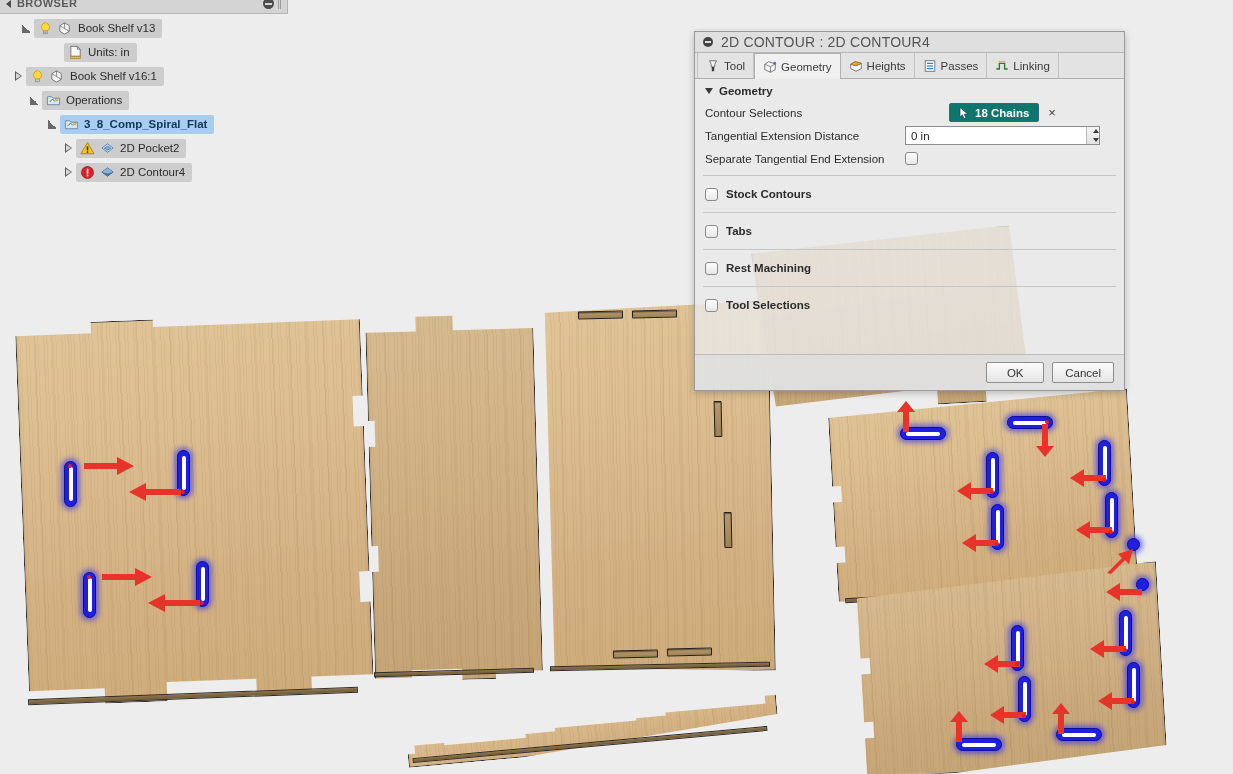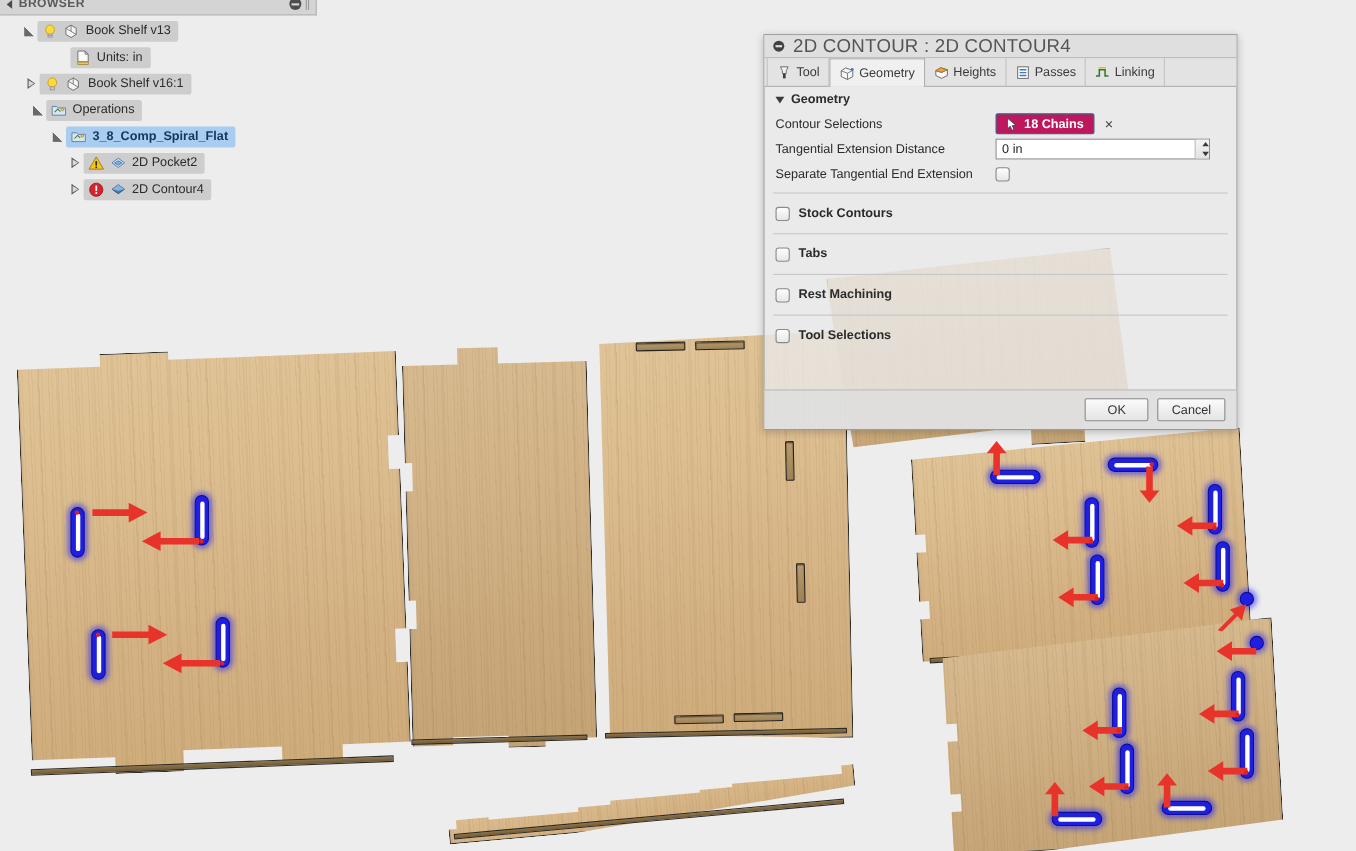--- a/index.html
+++ b/index.html
@@ -173,21 +173,21 @@
     font-size: 11.5px; color: #2f2f2f;
   }
   #dlg-title {
     height: 21px; display: flex; align-items: center; gap: 8px;
     padding: 0 8px;
     background: rgba(221,221,221,0.88);
     border-bottom: 1px solid #b6b6b6;
   }
   #dlg-title .minus-circle { width: 10px; height: 10px; background: #414141; }
   #dlg-title .minus-circle::after { background: #dddddd; top: 4px; }
-  .dlg-title-text { font-size: 17px; color: #555; letter-spacing: 0.2px; }
+  .dlg-title-text { font-size: 14px; color: #555; letter-spacing: 0.2px; }
 
   #dlg-tabs {
     height: 26px; display: flex; align-items: flex-end;
     background: rgba(226,226,226,0.85);
     border-bottom: 1px solid #b0b0b0;
     padding-left: 2px;
   }
   .dlg-tab {
     display: flex; align-items: center; gap: 4px;
     height: 25px; padding: 0 8px;
@@ -217,25 +217,26 @@
     border-right: 4.5px solid transparent;
     border-top: 6px solid #3b3b3b;
   }
   .form-row {
     display: flex; align-items: center;
     padding: 2px 10px; height: 23px;
   }
   .form-label { width: 200px; flex: 0 0 200px; font-size: 11.5px; color: #2b2b2b; }
   .chains-btn {
     display: inline-flex; align-items: center; gap: 5px;
-    background: #be185d; color: #fff;
+    background: #0f766e; color: #fff;
     border: 1px solid #3a648f; border-radius: 2px;
     height: 19px; padding: 0 9px;
     font-size: 11.5px; font-weight: bold;
     cursor: pointer;
+    margin-left: 44px;
   }
   .cursor-glyph { display: block; }
   .clear-x {
     margin-left: 9px; font-size: 13px; color: #3d3d3d;
     cursor: pointer; line-height: 1; font-weight: normal;
   }
   .num-field {
     position: relative; width: 195px; height: 19px;
     background: #fff; border: 1px solid #8d8d8d;
     display: flex; align-items: center;
@@ -507,21 +508,21 @@
             <line x1="5" y1="12" x2="5" y2="13.4"></line>
               <line x1="7" y1="12" x2="7" y2="13.4"></line>
             <line x1="9" y1="12" x2="9" y2="13.4"></line>
               <line x1="11" y1="12" x2="11" y2="13.4"></line>
           </g>
         </svg>
         <span class="tree-label">Units: in</span>
       </span>
     </div>
 
-    <div class="tree-row" style="padding-left:20px;text-align:right;">
+    <div class="tree-row" style="padding-left:10px;text-align:right;">
       <span class="tree-exp">
           <span class="exp-closed"></span>
         </span>
       <span class="tree-chip">
         <svg class="tree-icon" viewBox="0 0 16 16">
           <ellipse cx="8" cy="6.5" rx="4.2" ry="4.6" fill="#ffd93b" stroke="#c9a015" stroke-width="0.9"></ellipse>
           <rect x="6" y="10.6" width="4" height="3" fill="#c8c8c8" stroke="#8a8a8a" stroke-width="0.7"></rect>
         </svg>
         <svg class="tree-icon" viewBox="0 0 16 16">
           <path d="M2 5 L7 2 L12 5 L12 11 L7 14 L2 11 Z" fill="#f4f4f4" stroke="#6b6b6b" stroke-width="0.9"></path>

